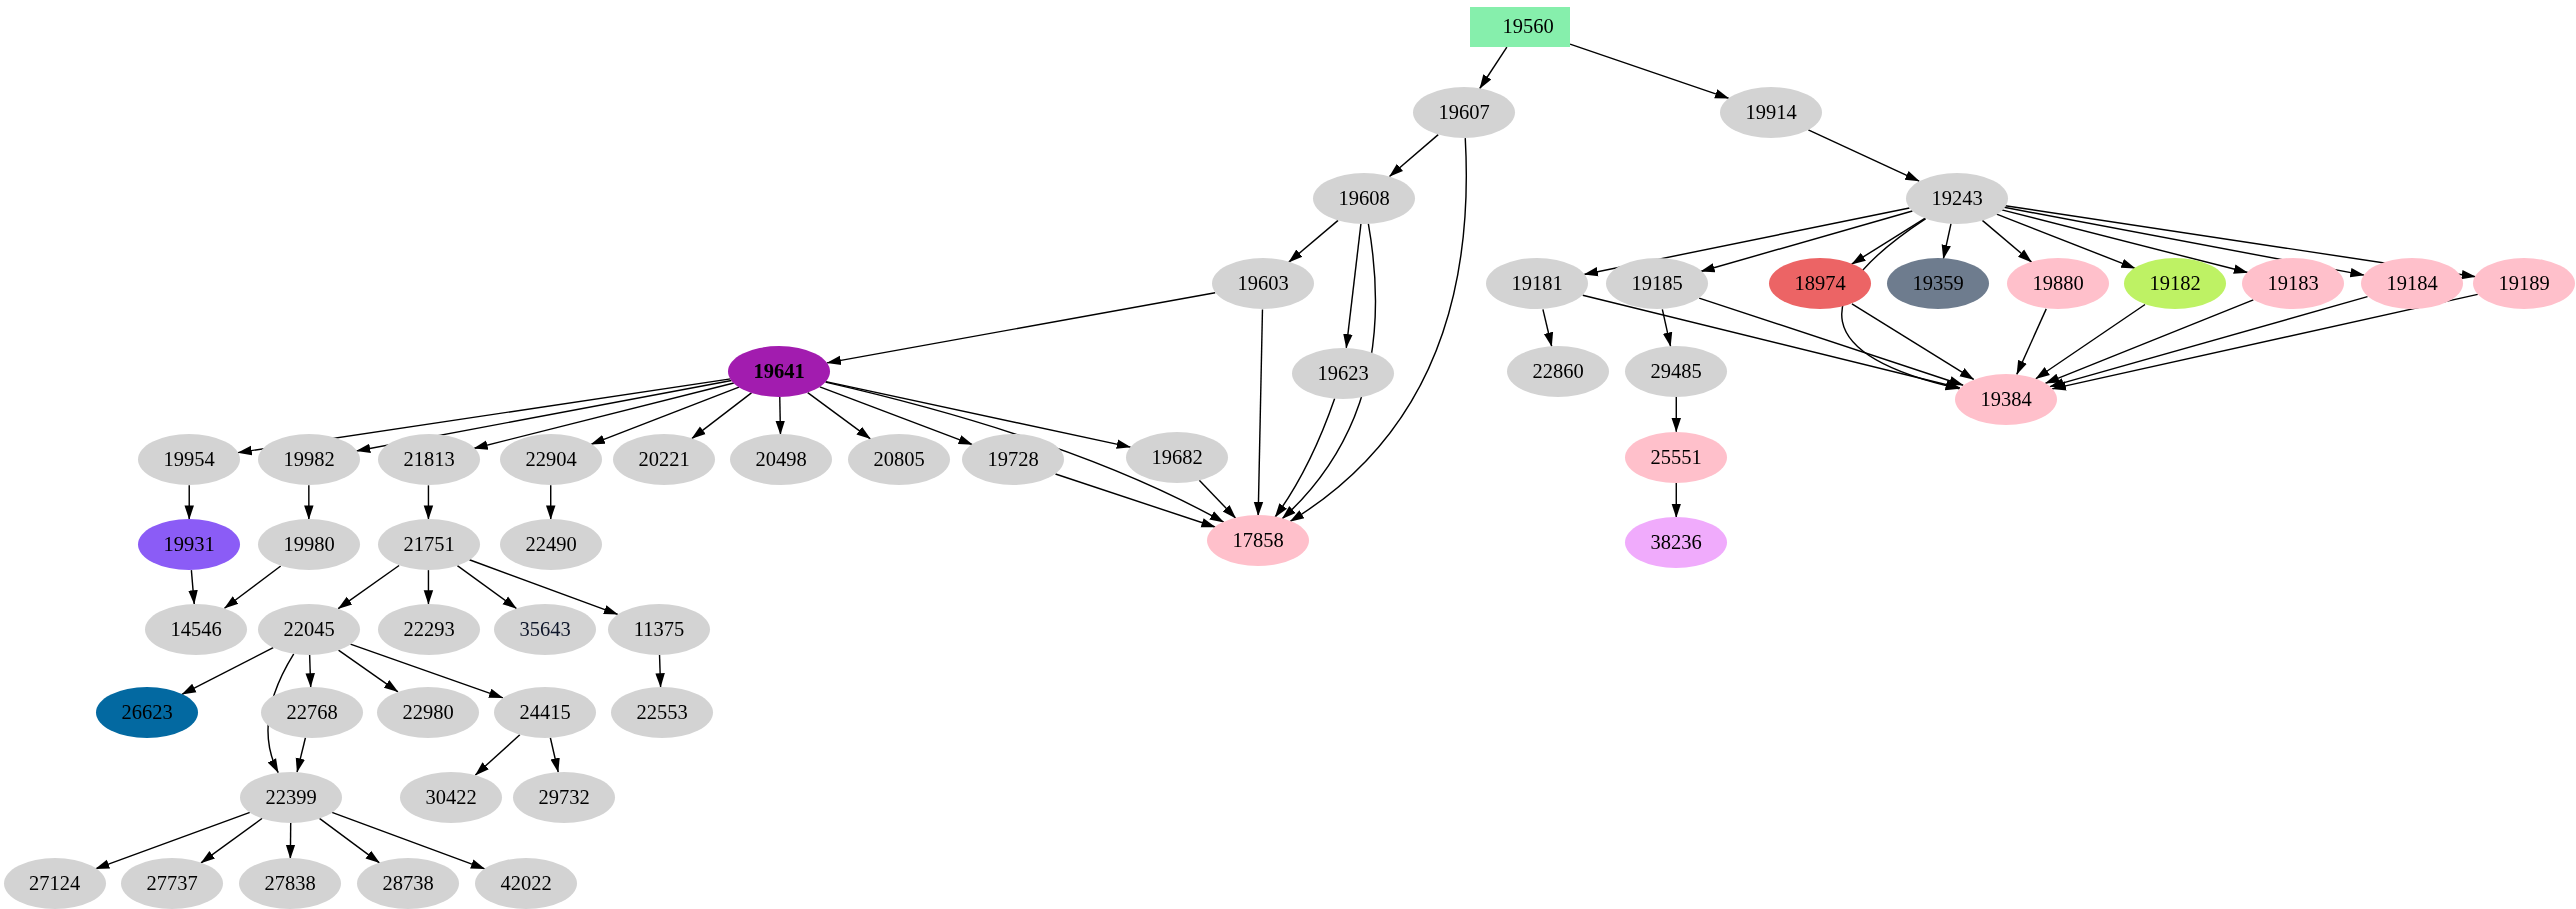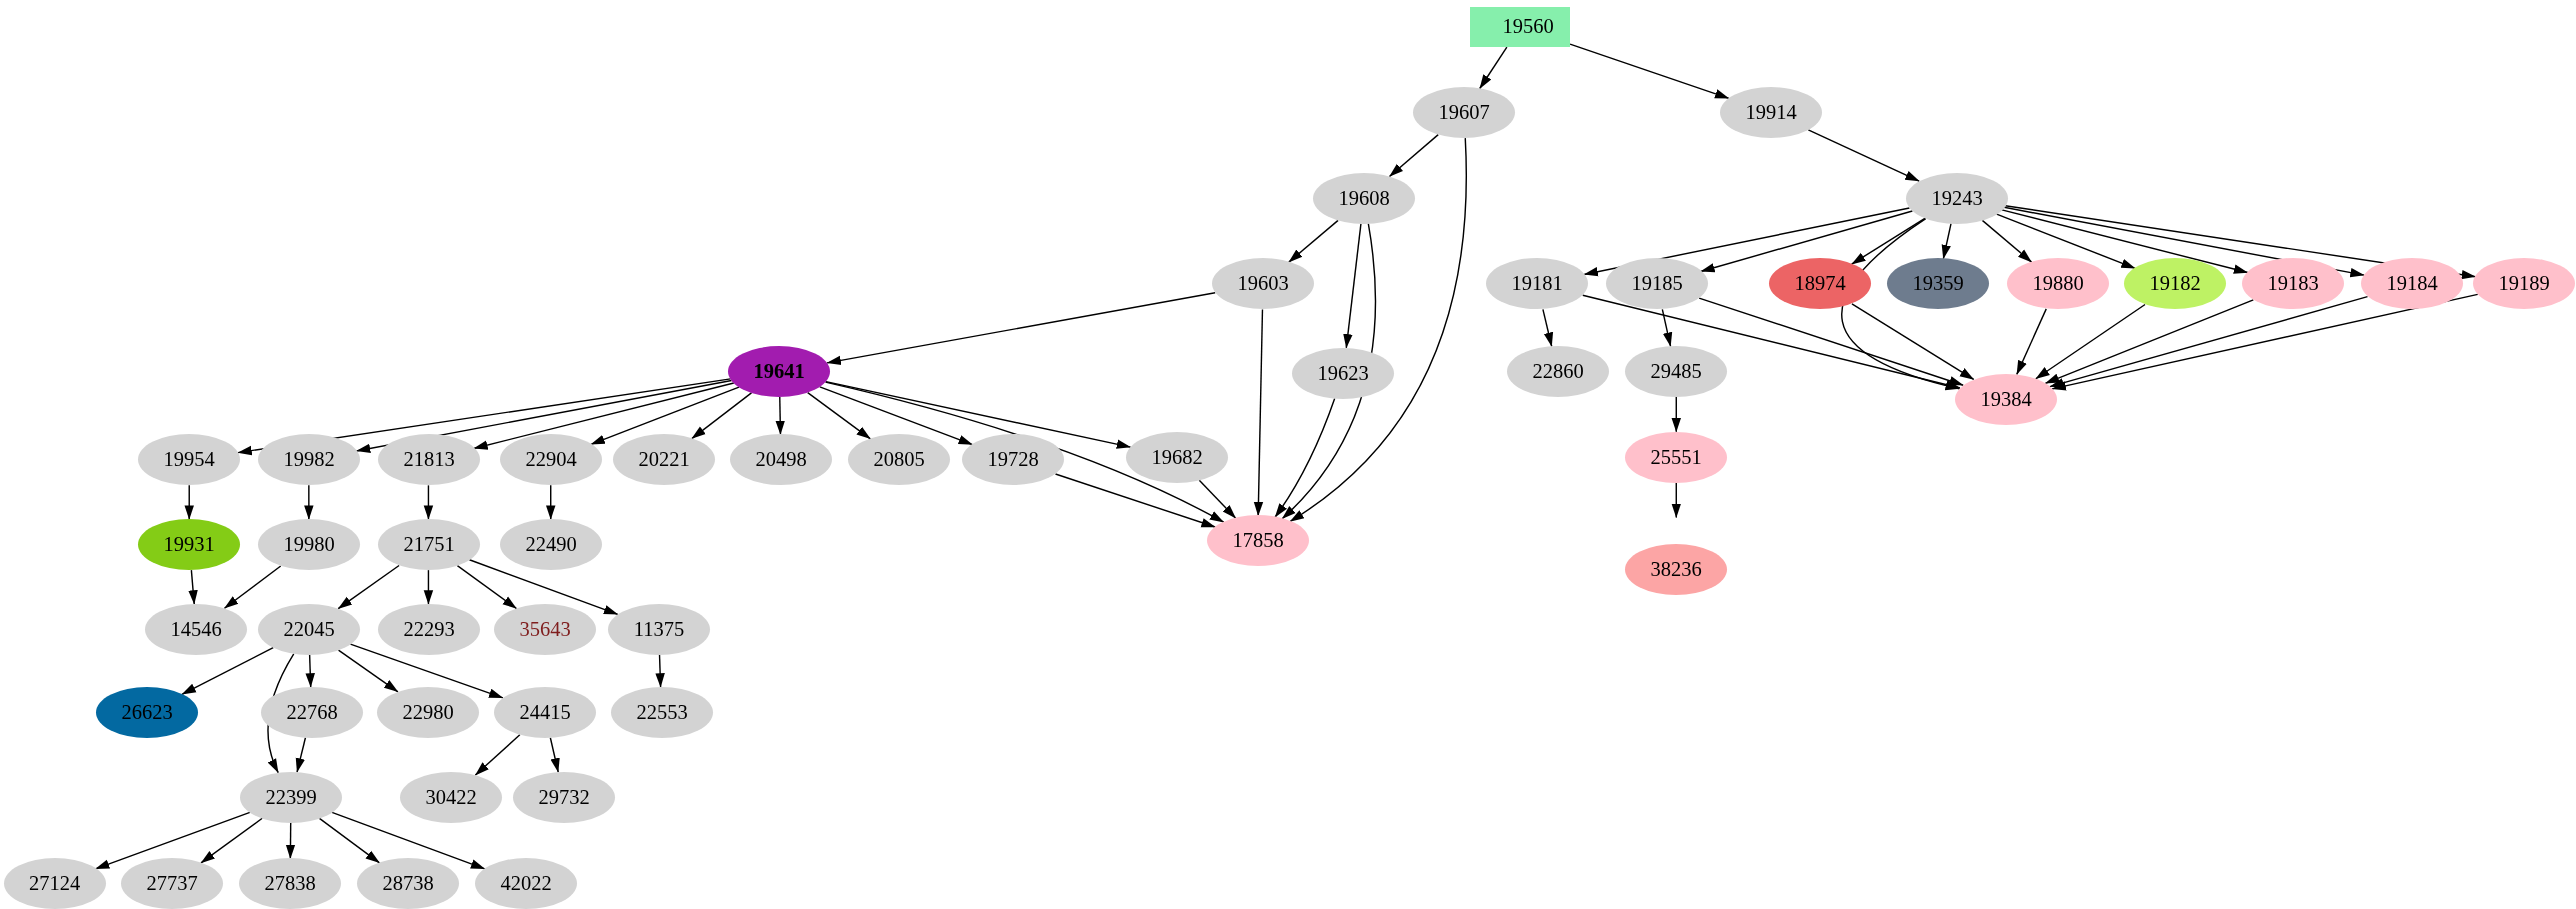--- a/index.html
+++ b/index.html
@@ -194,52 +194,52 @@
     </div>
     <div class="node ellipse" style="left: 848px; top: 434px; width: 102px; height: 51px; background: rgb(211, 211, 211);">
       <span class="node-label" style="color: rgb(0, 0, 0);">20805</span>
     </div>
     <div class="node ellipse" style="left: 962px; top: 434px; width: 102px; height: 51px; background: rgb(211, 211, 211);">
       <span class="node-label" style="color: rgb(0, 0, 0);">19728</span>
     </div>
     <div class="node ellipse" style="left: 1126px; top: 432px; width: 102px; height: 51px; background: rgb(211, 211, 211);">
       <span class="node-label" style="color: rgb(0, 0, 0);">19682</span>
     </div>
-    <div class="node ellipse" style="left: 138px; top: 519px; width: 102px; height: 51px; background: #84cc16;">
+    <div class="node ellipse" style="left: 138px; top: 519px; width: 102px; height: 51px; background: #8b5cf6;">
       <span class="node-label" style="color: rgb(0, 0, 0);">19931</span>
     </div>
     <div class="node ellipse" style="left: 258px; top: 519px; width: 102px; height: 51px; background: rgb(211, 211, 211);">
       <span class="node-label" style="color: rgb(0, 0, 0);">19980</span>
     </div>
     <div class="node ellipse" style="left: 378px; top: 519px; width: 102px; height: 51px; background: rgb(211, 211, 211);">
       <span class="node-label" style="color: rgb(0, 0, 0);">21751</span>
     </div>
     <div class="node ellipse" style="left: 500px; top: 519px; width: 102px; height: 51px; background: rgb(211, 211, 211);">
       <span class="node-label" style="color: rgb(0, 0, 0);">22490</span>
     </div>
     <div class="node ellipse" style="left: 1207px; top: 515px; width: 102px; height: 51px; background: rgb(255, 192, 203);">
       <span class="node-label" style="color: rgb(0, 0, 0);">17858</span>
     </div>
     <div class="node ellipse" style="left: 1625px; top: 432px; width: 102px; height: 51px; background: rgb(255, 192, 203);">
       <span class="node-label" style="color: rgb(0, 0, 0);">25551</span>
     </div>
-    <div class="node ellipse" style="left: 1625px; top: 544px; width: 102px; height: 51px; background: #fca5a5;">
+    <div class="node ellipse" style="left: 1625px; top: 517px; width: 102px; height: 51px; background: #f0abfc;">
       <span class="node-label" style="color: rgb(0, 0, 0);">38236</span>
     </div>
     <div class="node ellipse" style="left: 145px; top: 604px; width: 102px; height: 51px; background: rgb(211, 211, 211);">
       <span class="node-label" style="color: rgb(0, 0, 0);">14546</span>
     </div>
     <div class="node ellipse" style="left: 258px; top: 604px; width: 102px; height: 51px; background: rgb(211, 211, 211);">
       <span class="node-label" style="color: rgb(0, 0, 0);">22045</span>
     </div>
     <div class="node ellipse" style="left: 378px; top: 604px; width: 102px; height: 51px; background: rgb(211, 211, 211);">
       <span class="node-label" style="color: rgb(0, 0, 0);">22293</span>
     </div>
     <div class="node ellipse" style="left: 494px; top: 604px; width: 102px; height: 51px; background: rgb(211, 211, 211);">
-      <span class="node-label" style="color: #7f1d1d; text-align: right;">35643</span>
+      <span class="node-label" style="color: #0f172a; text-align: right;">35643</span>
     </div>
     <div class="node ellipse" style="left: 608px; top: 604px; width: 102px; height: 51px; background: rgb(211, 211, 211);">
       <span class="node-label" style="color: rgb(0, 0, 0);">11375</span>
     </div>
     <div class="node ellipse" style="left: 96px; top: 687px; width: 102px; height: 51px; background: #0369a1;">
       <span class="node-label" style="color: rgb(0, 0, 0);">26623</span>
     </div>
     <div class="node ellipse" style="left: 261px; top: 687px; width: 102px; height: 51px; background: rgb(211, 211, 211);">
       <span class="node-label" style="color: rgb(0, 0, 0);">22768</span>
     </div>

